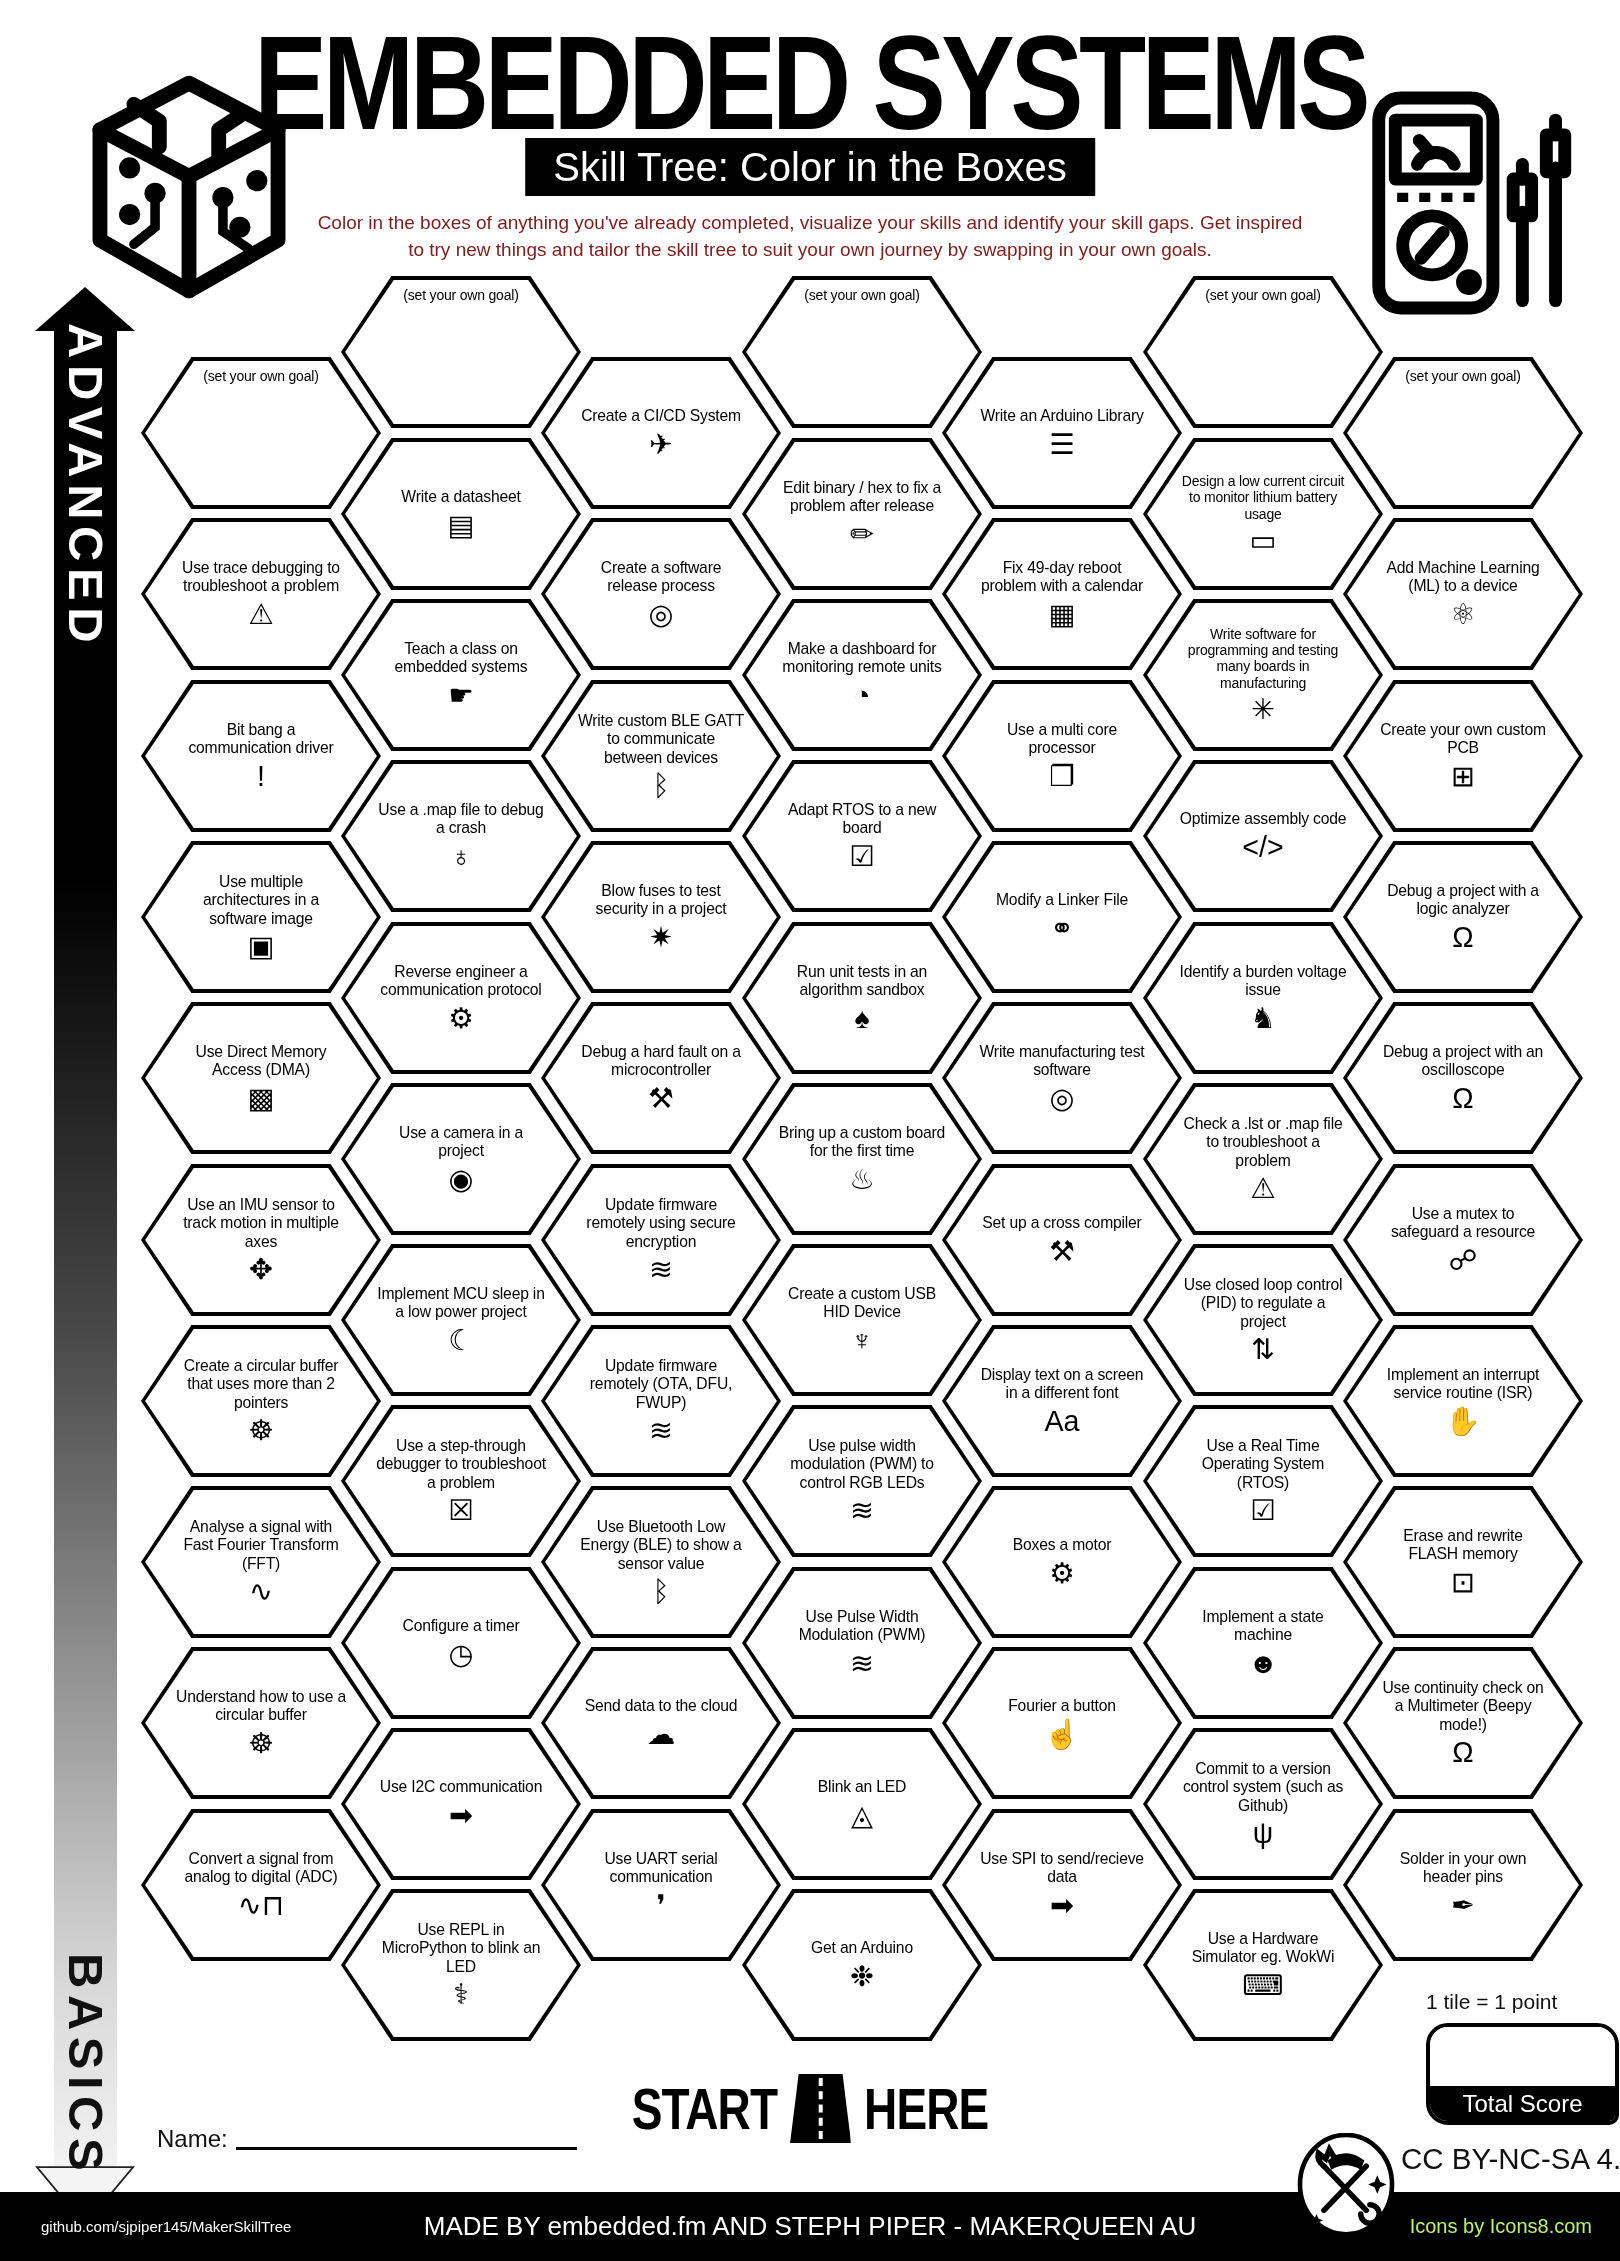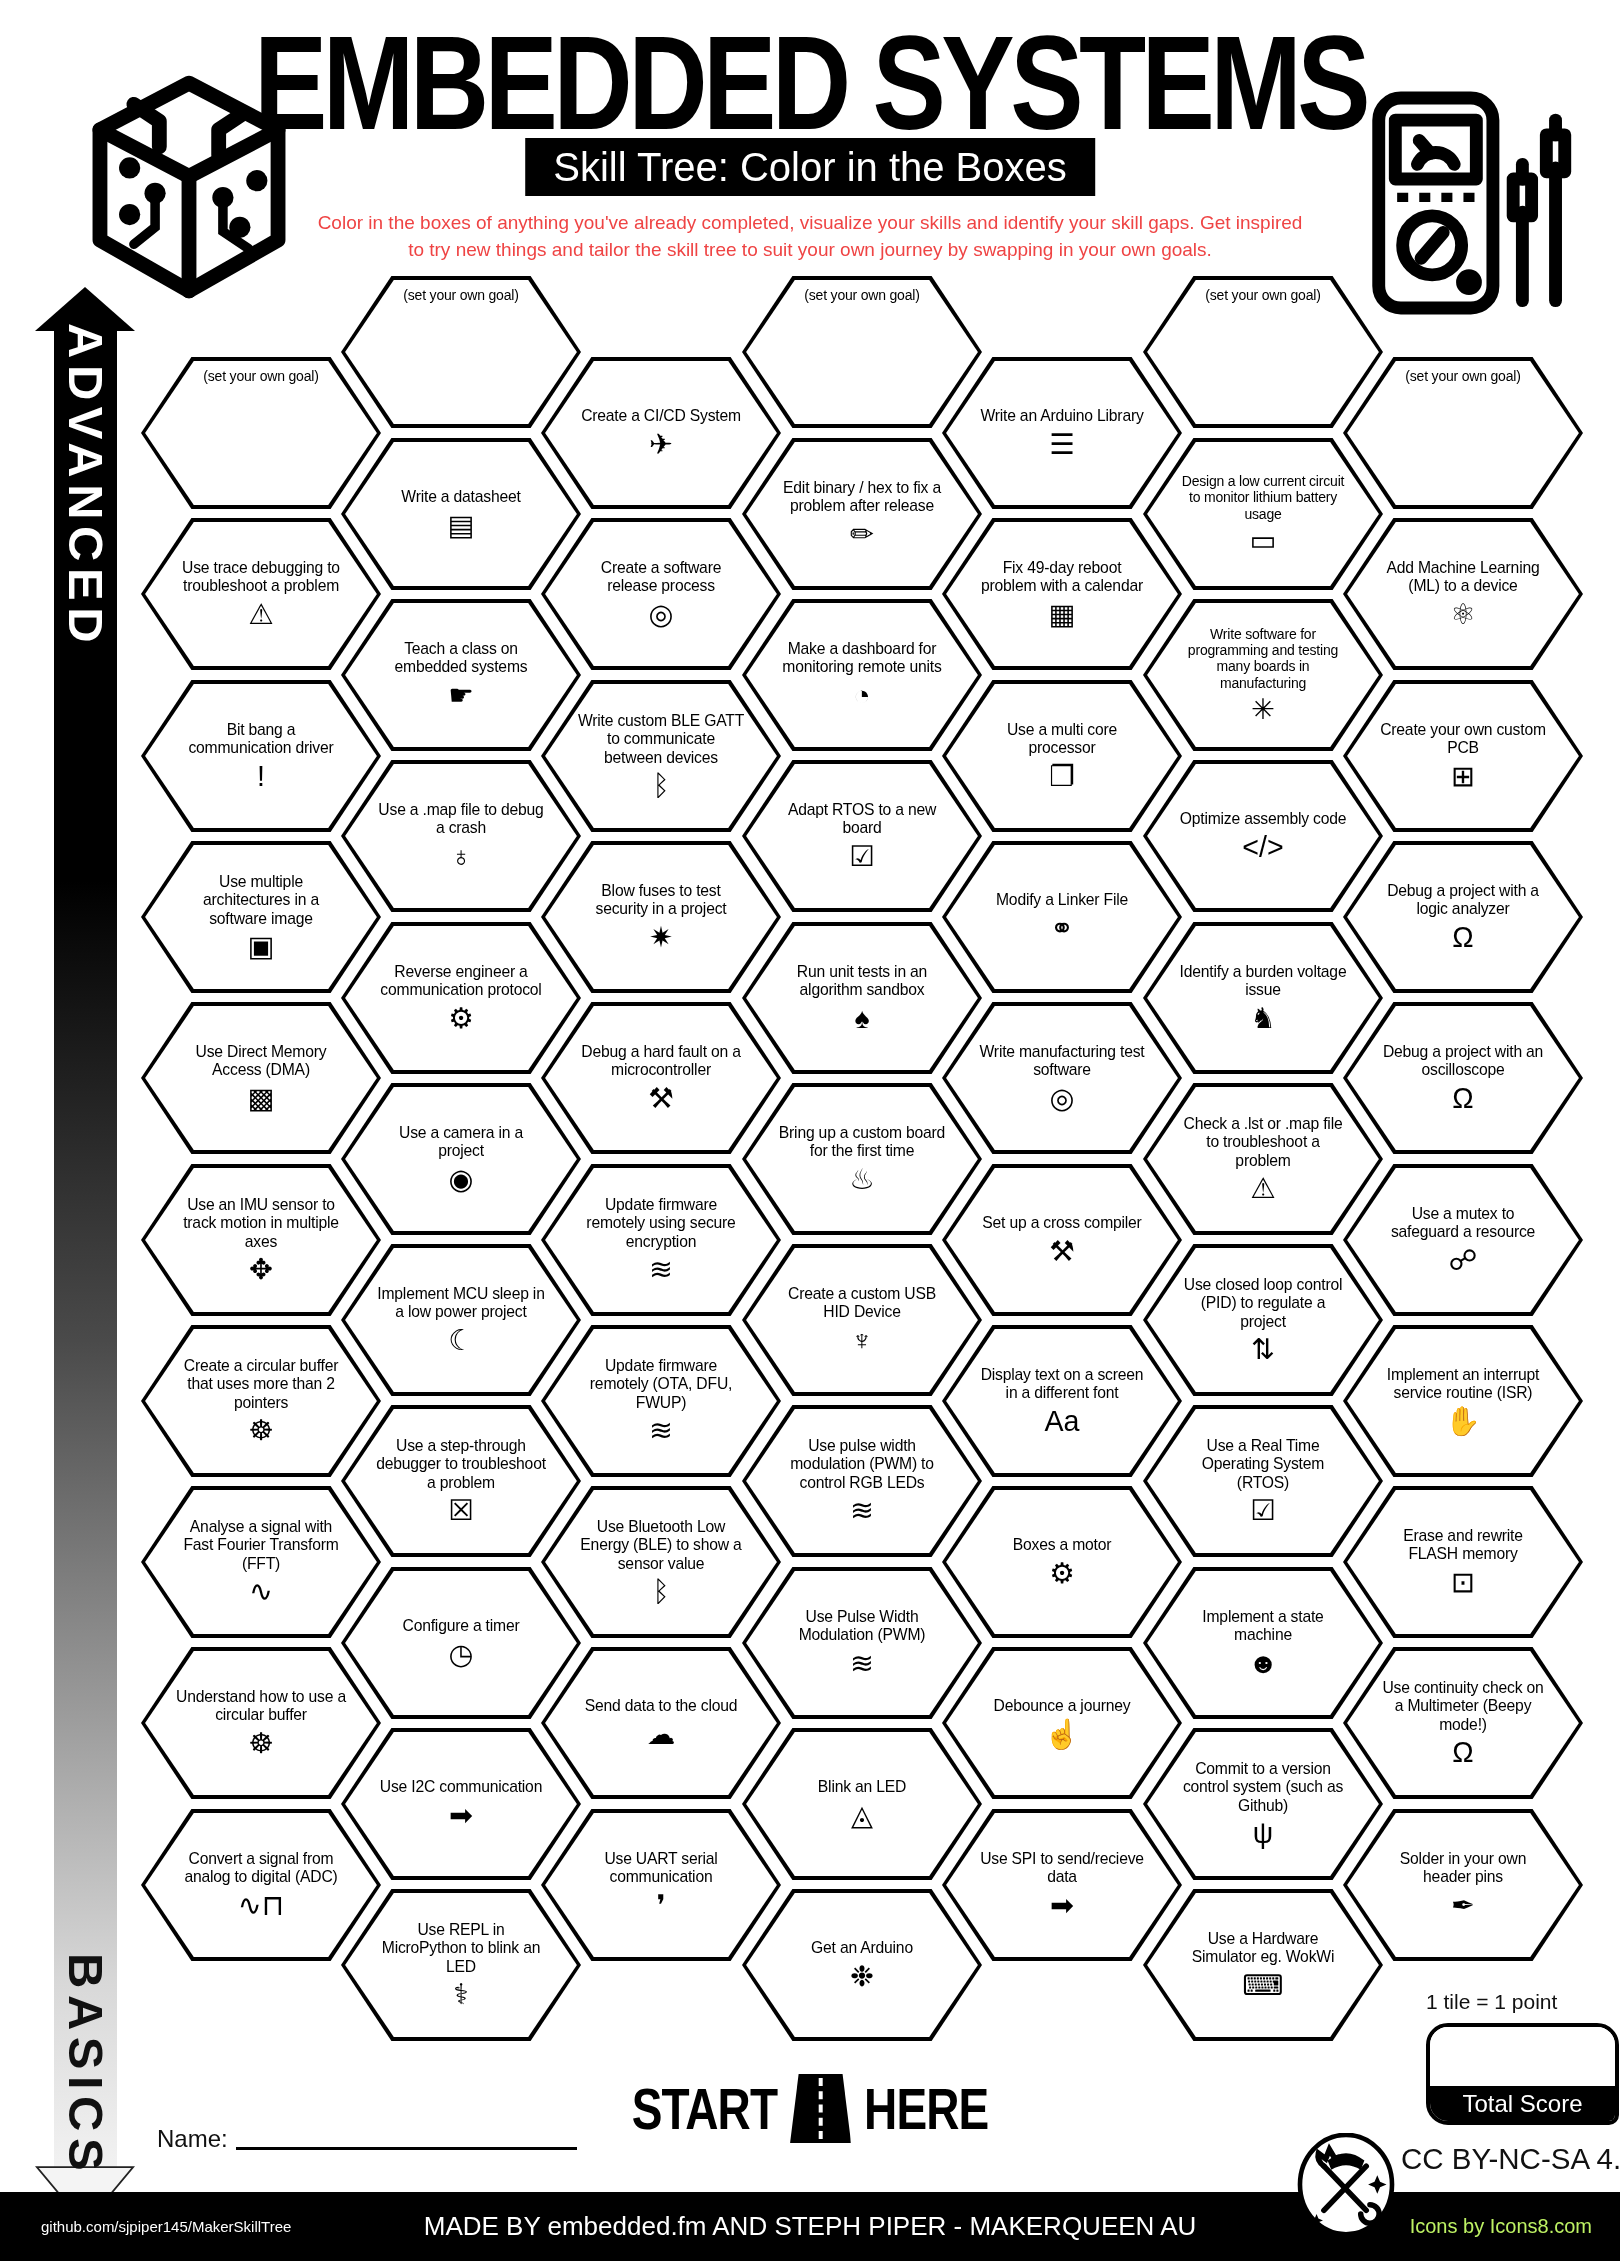--- a/index.html
+++ b/index.html
@@ -7,21 +7,21 @@
        font-family:"Liberation Sans",sans-serif;color:#000;}
   [data-name]{box-sizing:border-box;}
 
   
   .title{position:absolute;top:4.6px;left:0;width:100%;text-align:center;
          font-size:110px;font-weight:bold;letter-spacing:-4.6px;
          transform:scaleY(1.22);transform-origin:top center;white-space:nowrap;}
   .subtitle-box{position:absolute;top:138px;left:50%;transform:translateX(-50%);
          background:#000;color:#fff;padding:6.5px 28px;}
   .subtitle-box span{font-size:40px;font-weight:normal;letter-spacing:0px;}
-  .desc{position:absolute;left:0;width:100%;text-align:center;font-size:19px;color:#ef4444;}
+  .desc{position:absolute;left:0;width:100%;text-align:center;font-size:19px;color:#7f1d1d;}
   .desc1{top:212px;} .desc2{top:239px;}
 
   
   .arrow-wrap{position:absolute;left:35px;top:287px;width:100px;height:1940px;}
   .arrow-head-up{position:absolute;top:0;left:0;width:100px;height:44px;background:#000;
          clip-path:polygon(50% 0,100% 100%,0 100%);}
   .arrow-shaft{position:absolute;top:43px;left:19px;width:63px;height:1837px;
          background:linear-gradient(to bottom,#000 0%,#000 30%,#4a4a4a 55%,#9a9a9a 75%,#d8d8d8 90%,#f2f2f2 100%);}
   .arrow-head-down{position:absolute;top:1879px;left:0;width:100px;height:61px;}
   .advanced-label{position:absolute;left:114px;top:323px;transform:rotate(90deg);transform-origin:top left;
@@ -434,21 +434,21 @@
     </div>
   </div>
     <div class="hex" data-name="hex-tile" style="left: 942px; top: 1486px;">
     <div class="hex-inner">
       <div class="hex-label" data-name="hex-tile-label">Boxes a motor</div>
       <div class="hex-icon" data-name="motor-icon">⚙</div>
     </div>
   </div>
     <div class="hex" data-name="hex-tile" style="left: 942px; top: 1647px;">
     <div class="hex-inner">
-      <div class="hex-label" data-name="hex-tile-label">Debounce a journey</div>
+      <div class="hex-label" data-name="hex-tile-label">Fourier a button</div>
       <div class="hex-icon" data-name="tap-finger-icon">☝</div>
     </div>
   </div>
     <div class="hex" data-name="hex-tile" style="left: 942px; top: 1809px;">
     <div class="hex-inner">
       <div class="hex-label" data-name="hex-tile-label">Use SPI to send/recieve data</div>
       <div class="hex-icon" data-name="spi-signal-icon">➡</div>
     </div>
   </div>
     <div class="hex goal" data-name="hex-tile" style="left: 1143px; top: 276px;">

